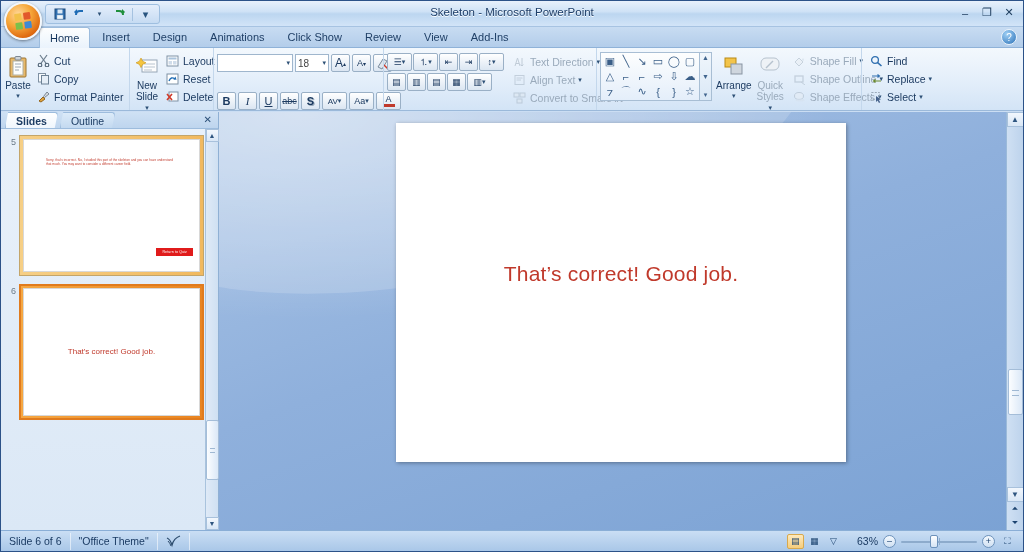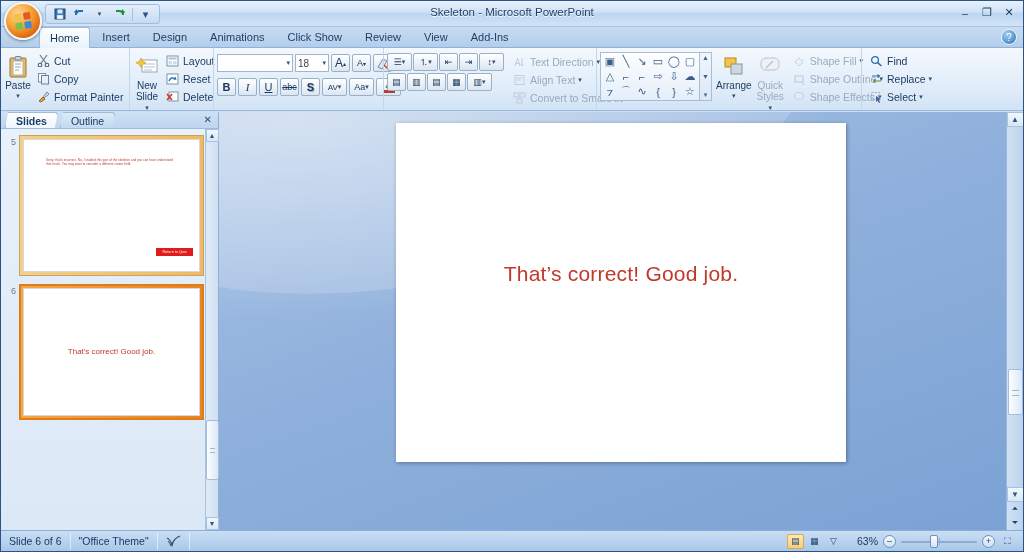--- a/index.html
+++ b/index.html
@@ -465,21 +465,21 @@
                 </svg>
             </span>
             <span>Delete</span>
           </div>
         </div>
       </div>
       <div class="group-label">Slides</div>
     </div>
 
     <div class="group fontgrp" style="width:170px">
-      <div class="group-body" style="flex-direction:column;gap:4px;padding-top:3px">
+      <div class="group-body" style="flex-direction:column;gap:18px;padding-top:3px">
         <div class="row">
           <div class="fontname">
             <span class="caret">▾</span>
           </div>
           <div class="fontsize">
             <span>18</span>
             <span class="caret">▾</span>
           </div>
           <div class="tbtn ibox" style="font-size:12px">A<sup style="font-size:6px">▴</sup></div>
           <div class="tbtn ibox" style="font-size:9px">A<sup style="font-size:6px">▾</sup></div>

